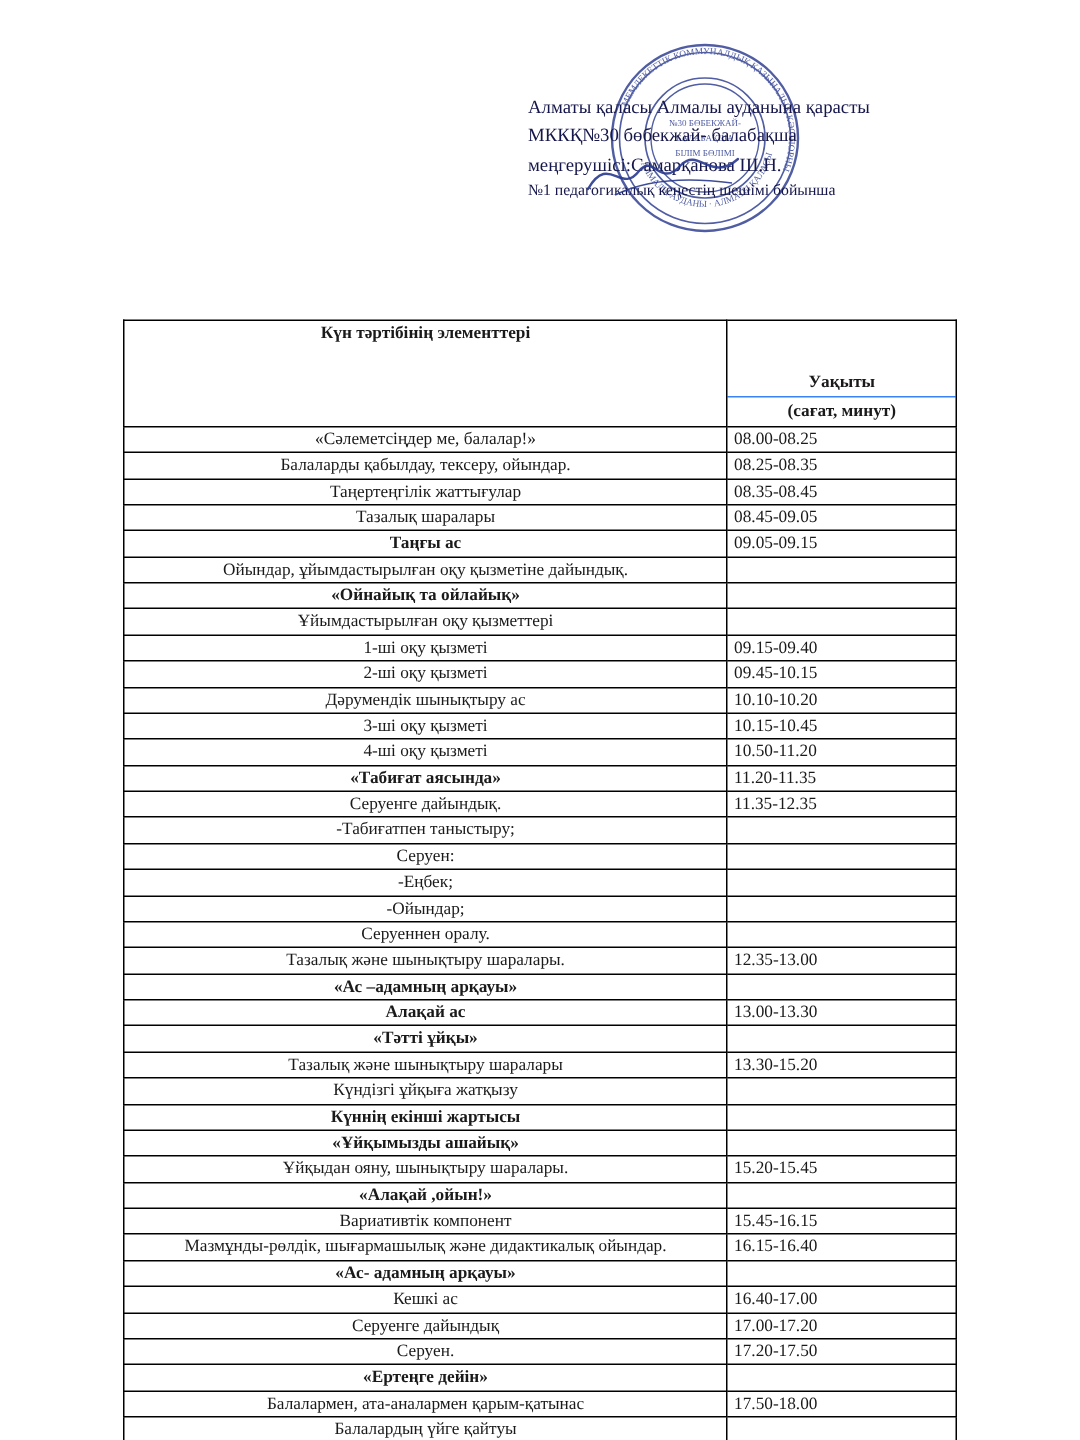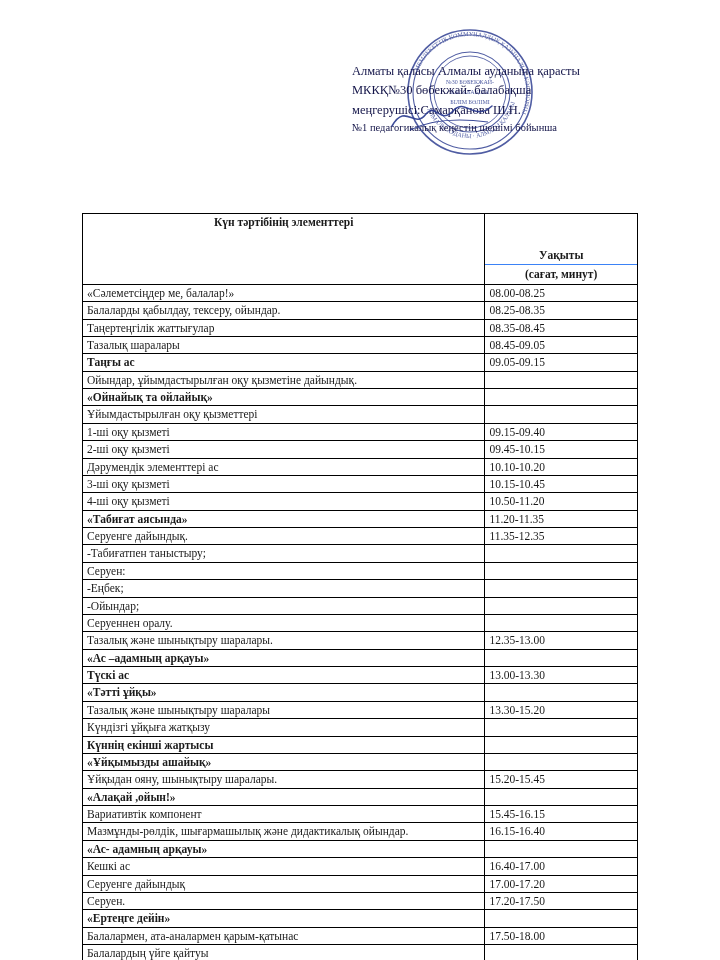--- a/index.html
+++ b/index.html
@@ -111,21 +111,21 @@
     padding: 2px 4px;
     margin-top: 32px;
   }
   .time-head-sub {
     display: block;
     padding: 2px 4px;
     border-top: 1px solid #3b82f6;
     font-weight: bold;
   }
   td.left {
-    text-align: left;
+    text-align: center;
     padding-left: 10px;
   }
   td.time {
     text-align: left;
     padding-left: 8px;
     white-space: pre-line;
   }
   td.bold { font-weight: bold; }
 </style>
 </head>
@@ -227,21 +227,21 @@
           </tr>
           <tr>
             <td class="left">1-ші оқу қызметі</td>
             <td class="time">09.15-09.40</td>
           </tr>
           <tr>
             <td class="left">2-ші оқу қызметі</td>
             <td class="time">09.45-10.15</td>
           </tr>
           <tr>
-            <td class="left">Дәрумендік элементтері ас</td>
+            <td class="left">Дәрумендік шынықтыру ас</td>
             <td class="time">10.10-10.20</td>
           </tr>
           <tr>
             <td class="left">3-ші оқу қызметі</td>
             <td class="time">10.15-10.45</td>
           </tr>
           <tr>
             <td class="left">4-ші оқу қызметі</td>
             <td class="time">10.50-11.20</td>
           </tr>
@@ -275,21 +275,21 @@
           </tr>
           <tr>
             <td class="left">Тазалық және шынықтыру шаралары.</td>
             <td class="time">12.35-13.00</td>
           </tr>
           <tr>
             <td class="left bold">«Ас –адамның арқауы»</td>
             <td class="time"></td>
           </tr>
           <tr>
-            <td class="left bold">Түскі ас</td>
+            <td class="left bold">Алақай ас</td>
             <td class="time">13.00-13.30</td>
           </tr>
           <tr>
             <td class="left bold">«Тәтті ұйқы»</td>
             <td class="time"></td>
           </tr>
           <tr>
             <td class="left">Тазалық және шынықтыру шаралары</td>
             <td class="time">13.30-15.20</td>
           </tr>

